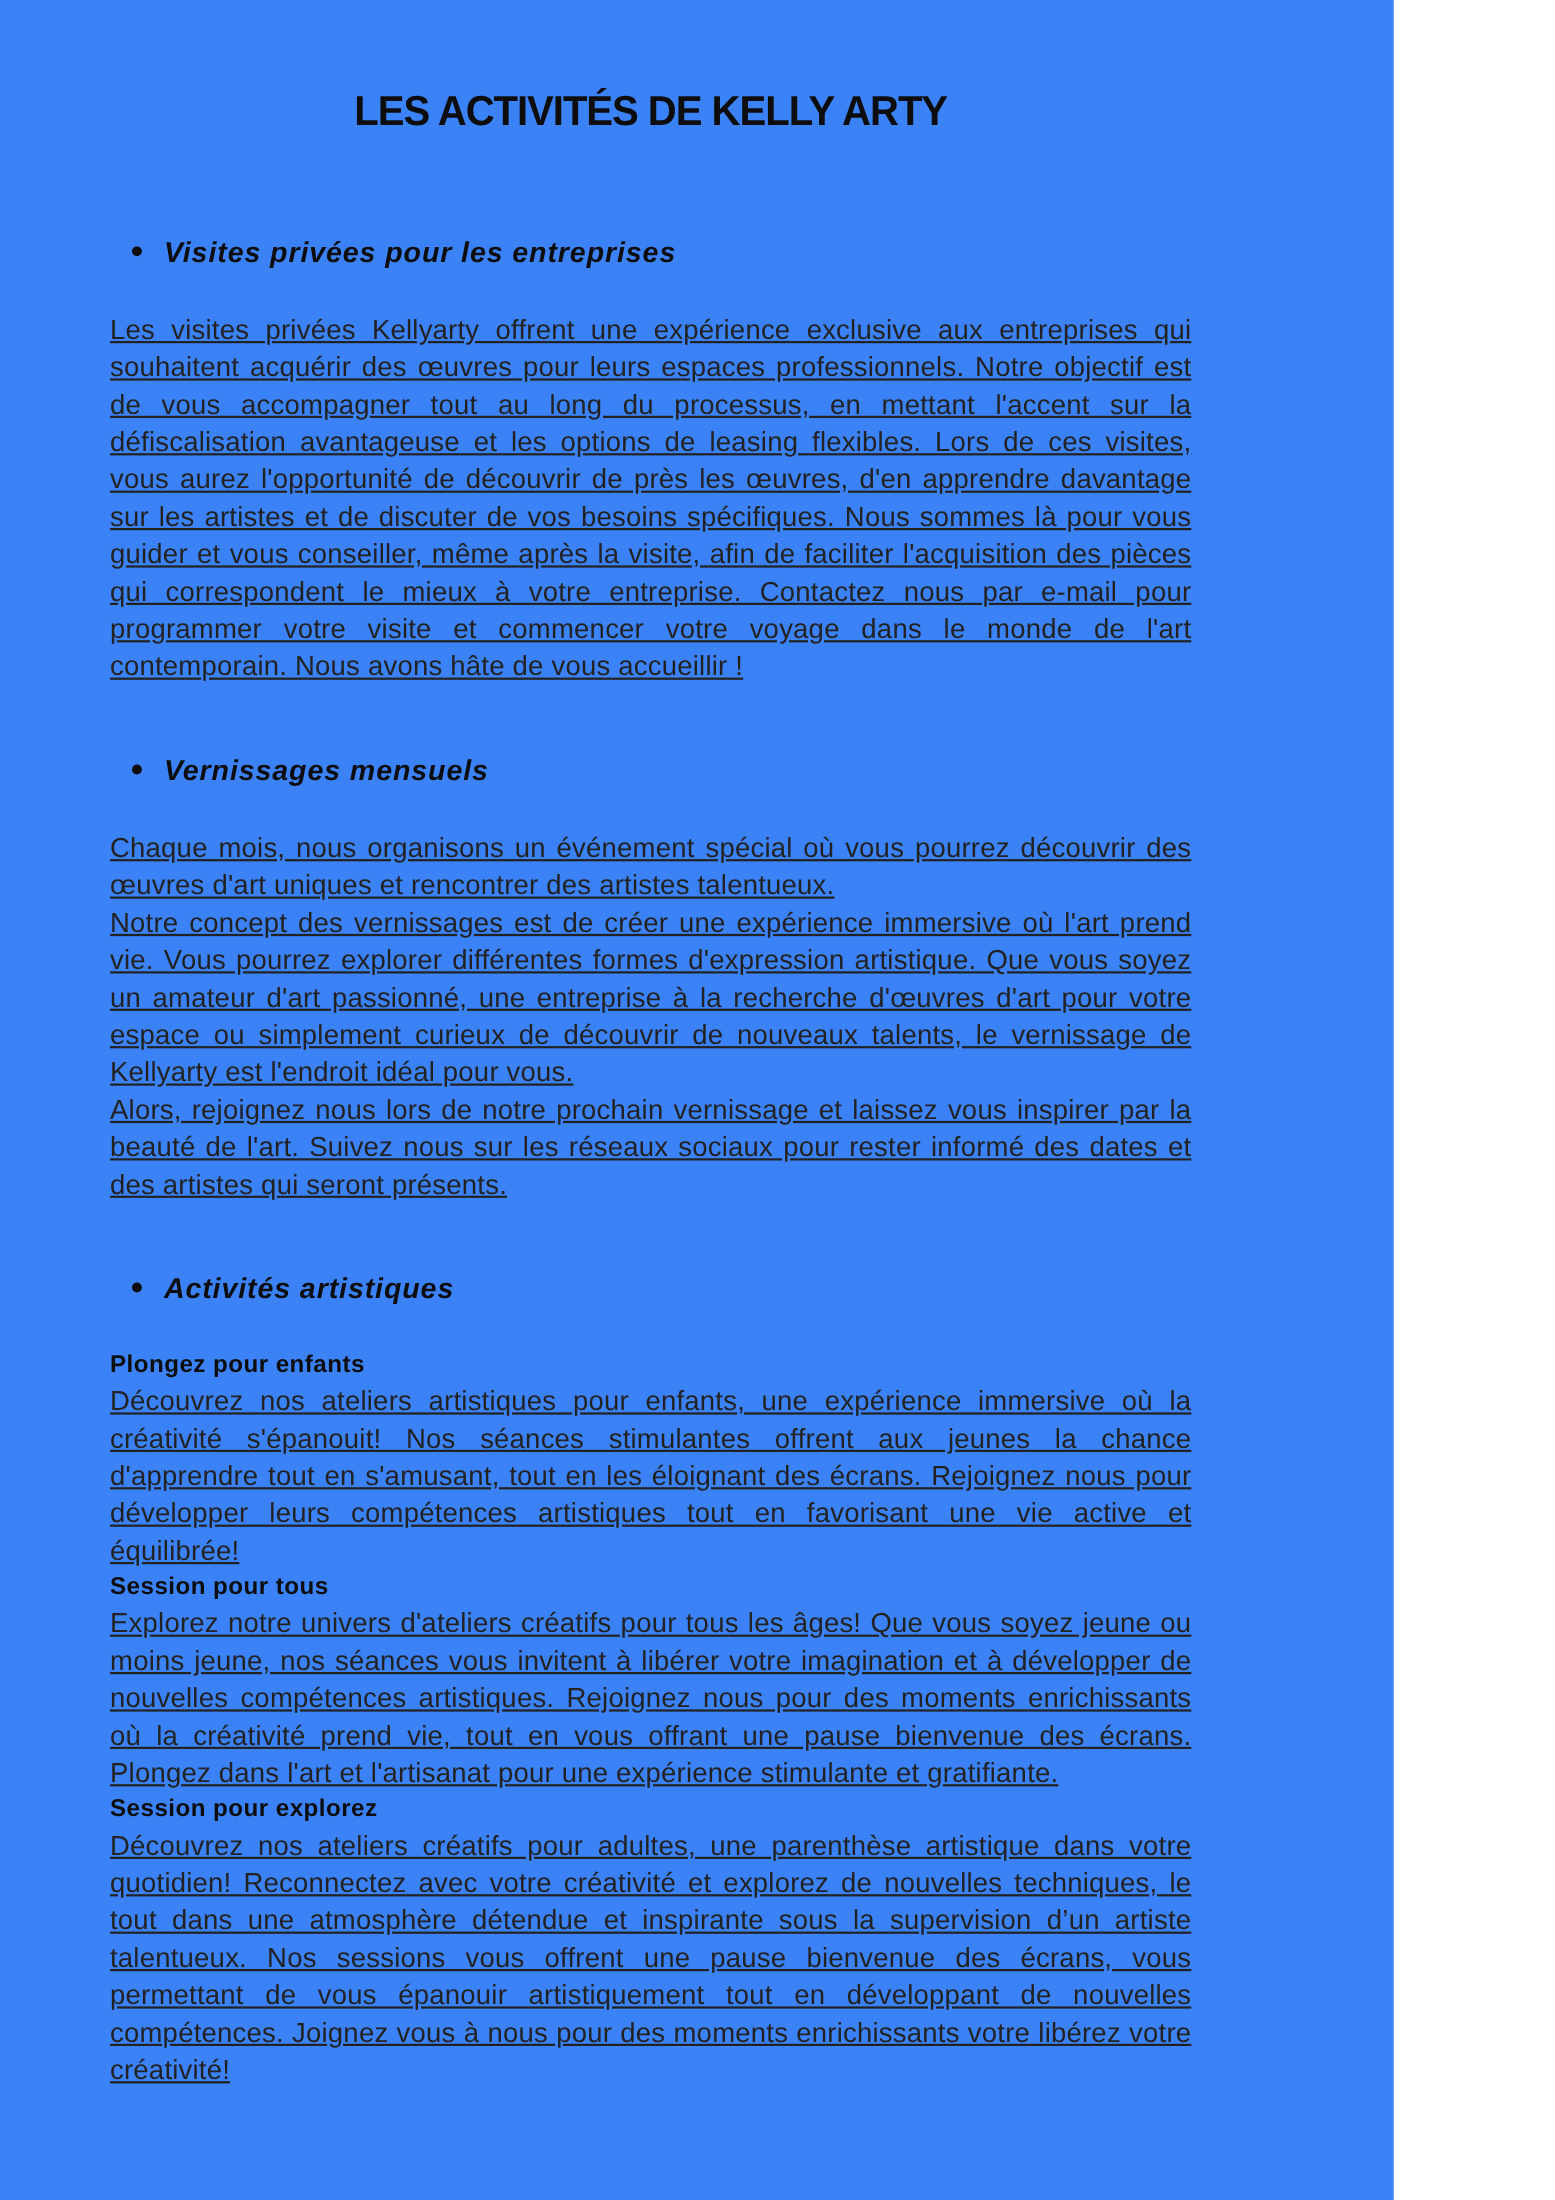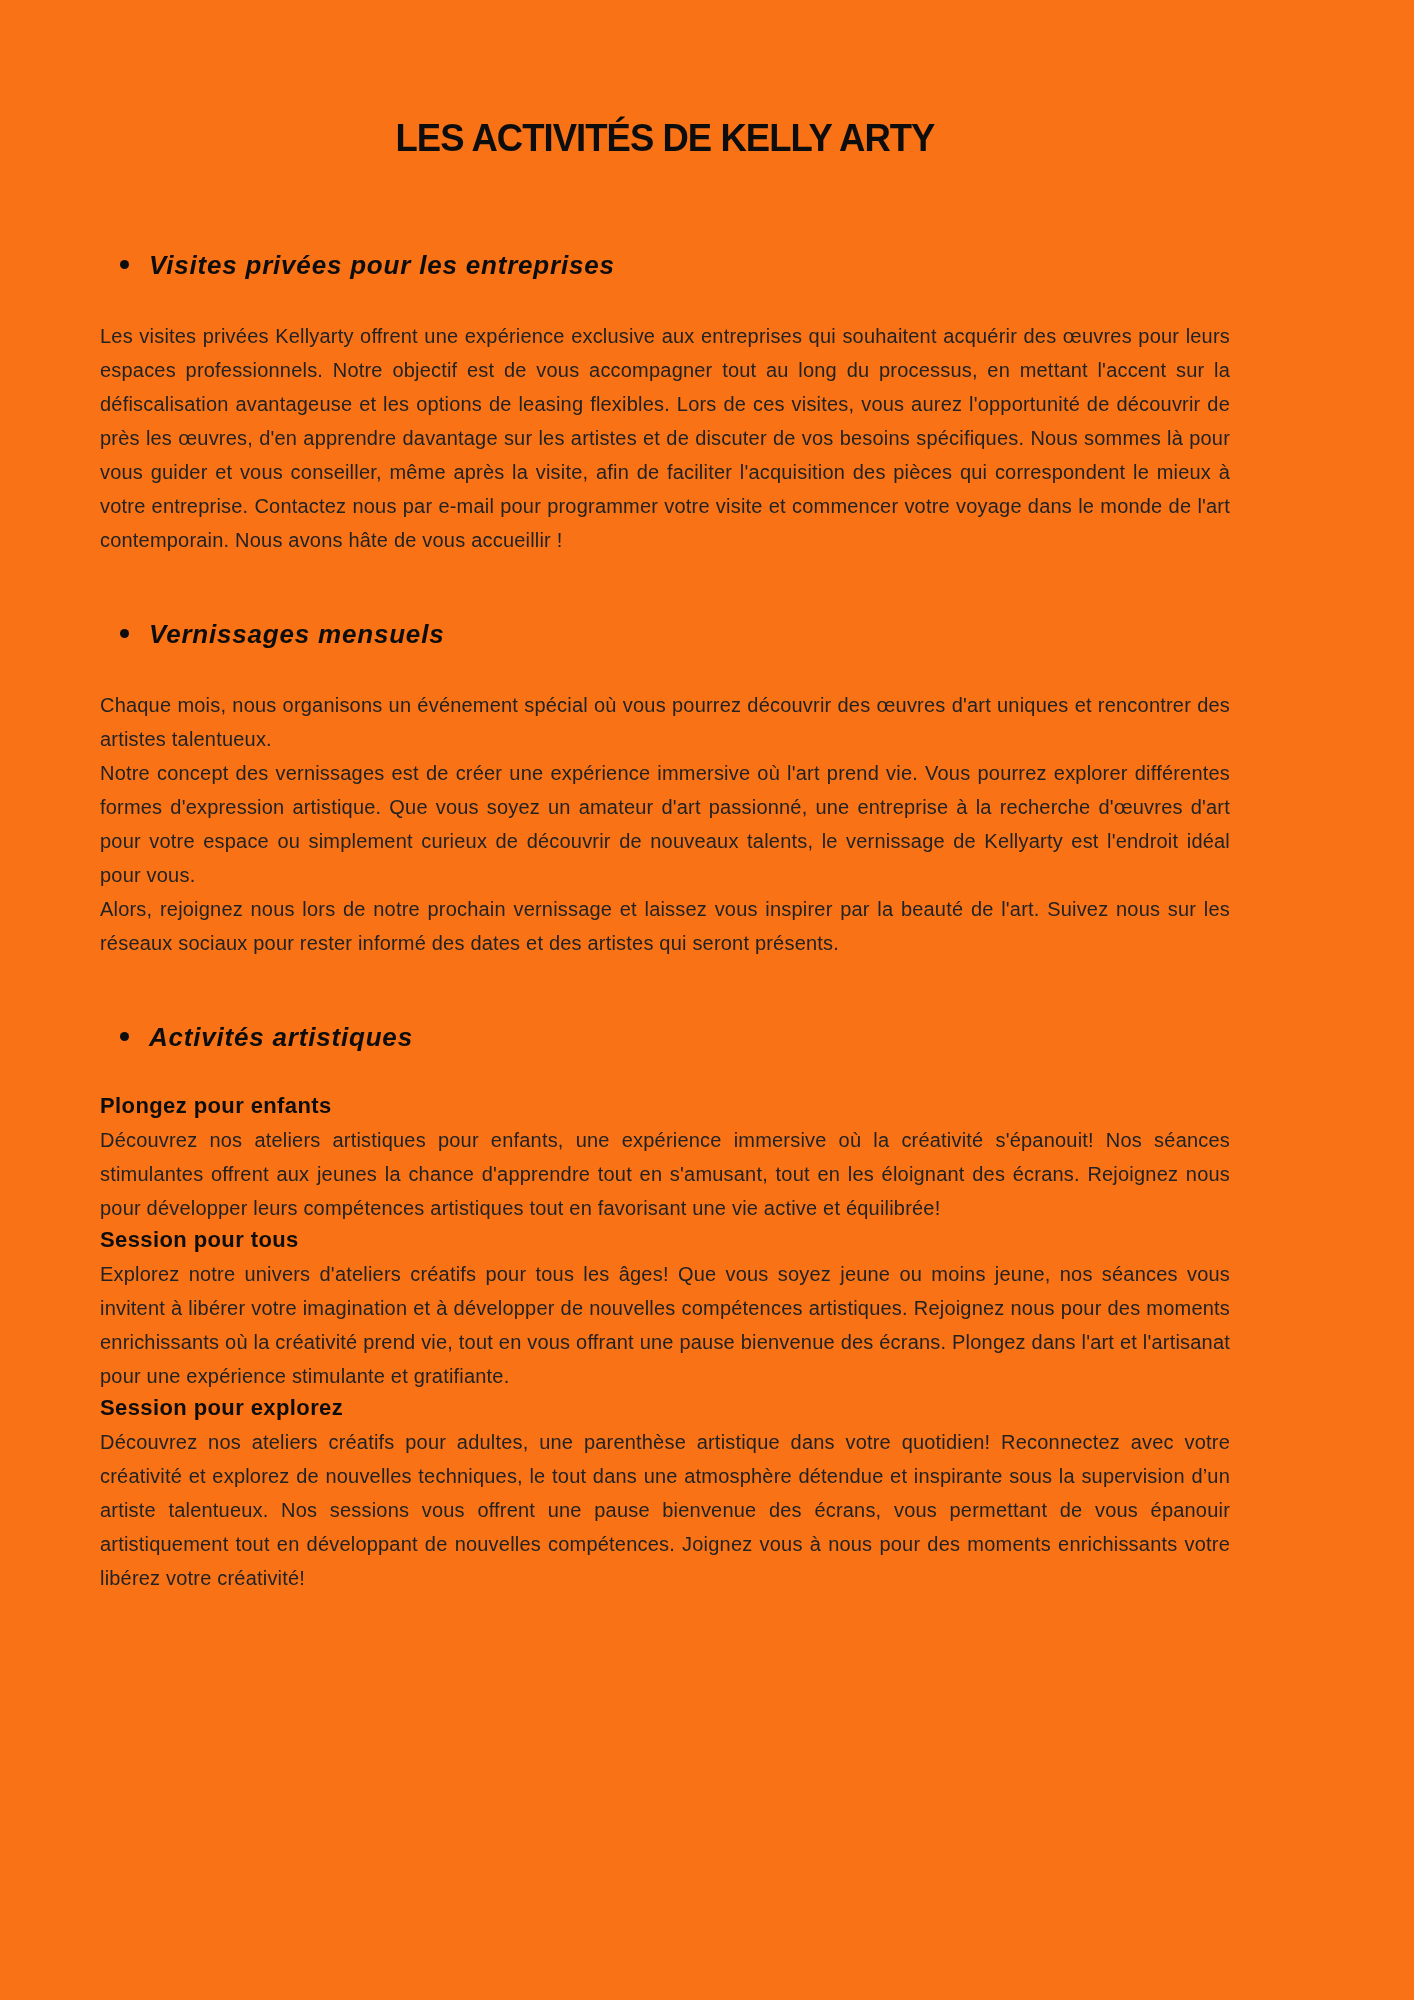--- a/index.html
+++ b/index.html
@@ -9,24 +9,24 @@
   }
   body {
     width: 1414px;
     height: 2000px;
     overflow: hidden;
     font-family: "Liberation Sans", sans-serif;
     color: #1f1f1f;
   }
   .page {
     box-sizing: border-box;
-    width: 1414px;
+    width: 1267px;
     height: 2000px;
-    padding: 116px 184px 60px 100px; 
-    background: #f97316;
+    padding: 80px 184px 60px 100px; 
+    background: #3b82f6;
   }
   .doc-title {
     margin: 0 0 0 0;
     text-align: center;
     font-size: 38px;
     font-weight: bold;
     letter-spacing: -1px;
     color: #0d0d0d;
     line-height: 1.2;
     transform: scaleX(0.96);
@@ -49,25 +49,26 @@
     width: 9px;
     height: 9px;
     border-radius: 50%;
     background: #0d0d0d;
     margin-right: 20px;
     position: relative;
     top: -5px;
   }
   .body-text {
     margin: 0;
-    font-size: 20px;
+    font-size: 25px;
     line-height: 34px;
     text-align: justify;
     letter-spacing: 0.2px;
     color: #222222;
+    text-decoration: underline;
   }
   .sub-block { }
   .sub-heading {
     margin: 0 0 2px 0;
     font-size: 22px;
     font-weight: bold;
     letter-spacing: 0.4px;
     color: #0d0d0d;
     line-height: 30px;
   }

